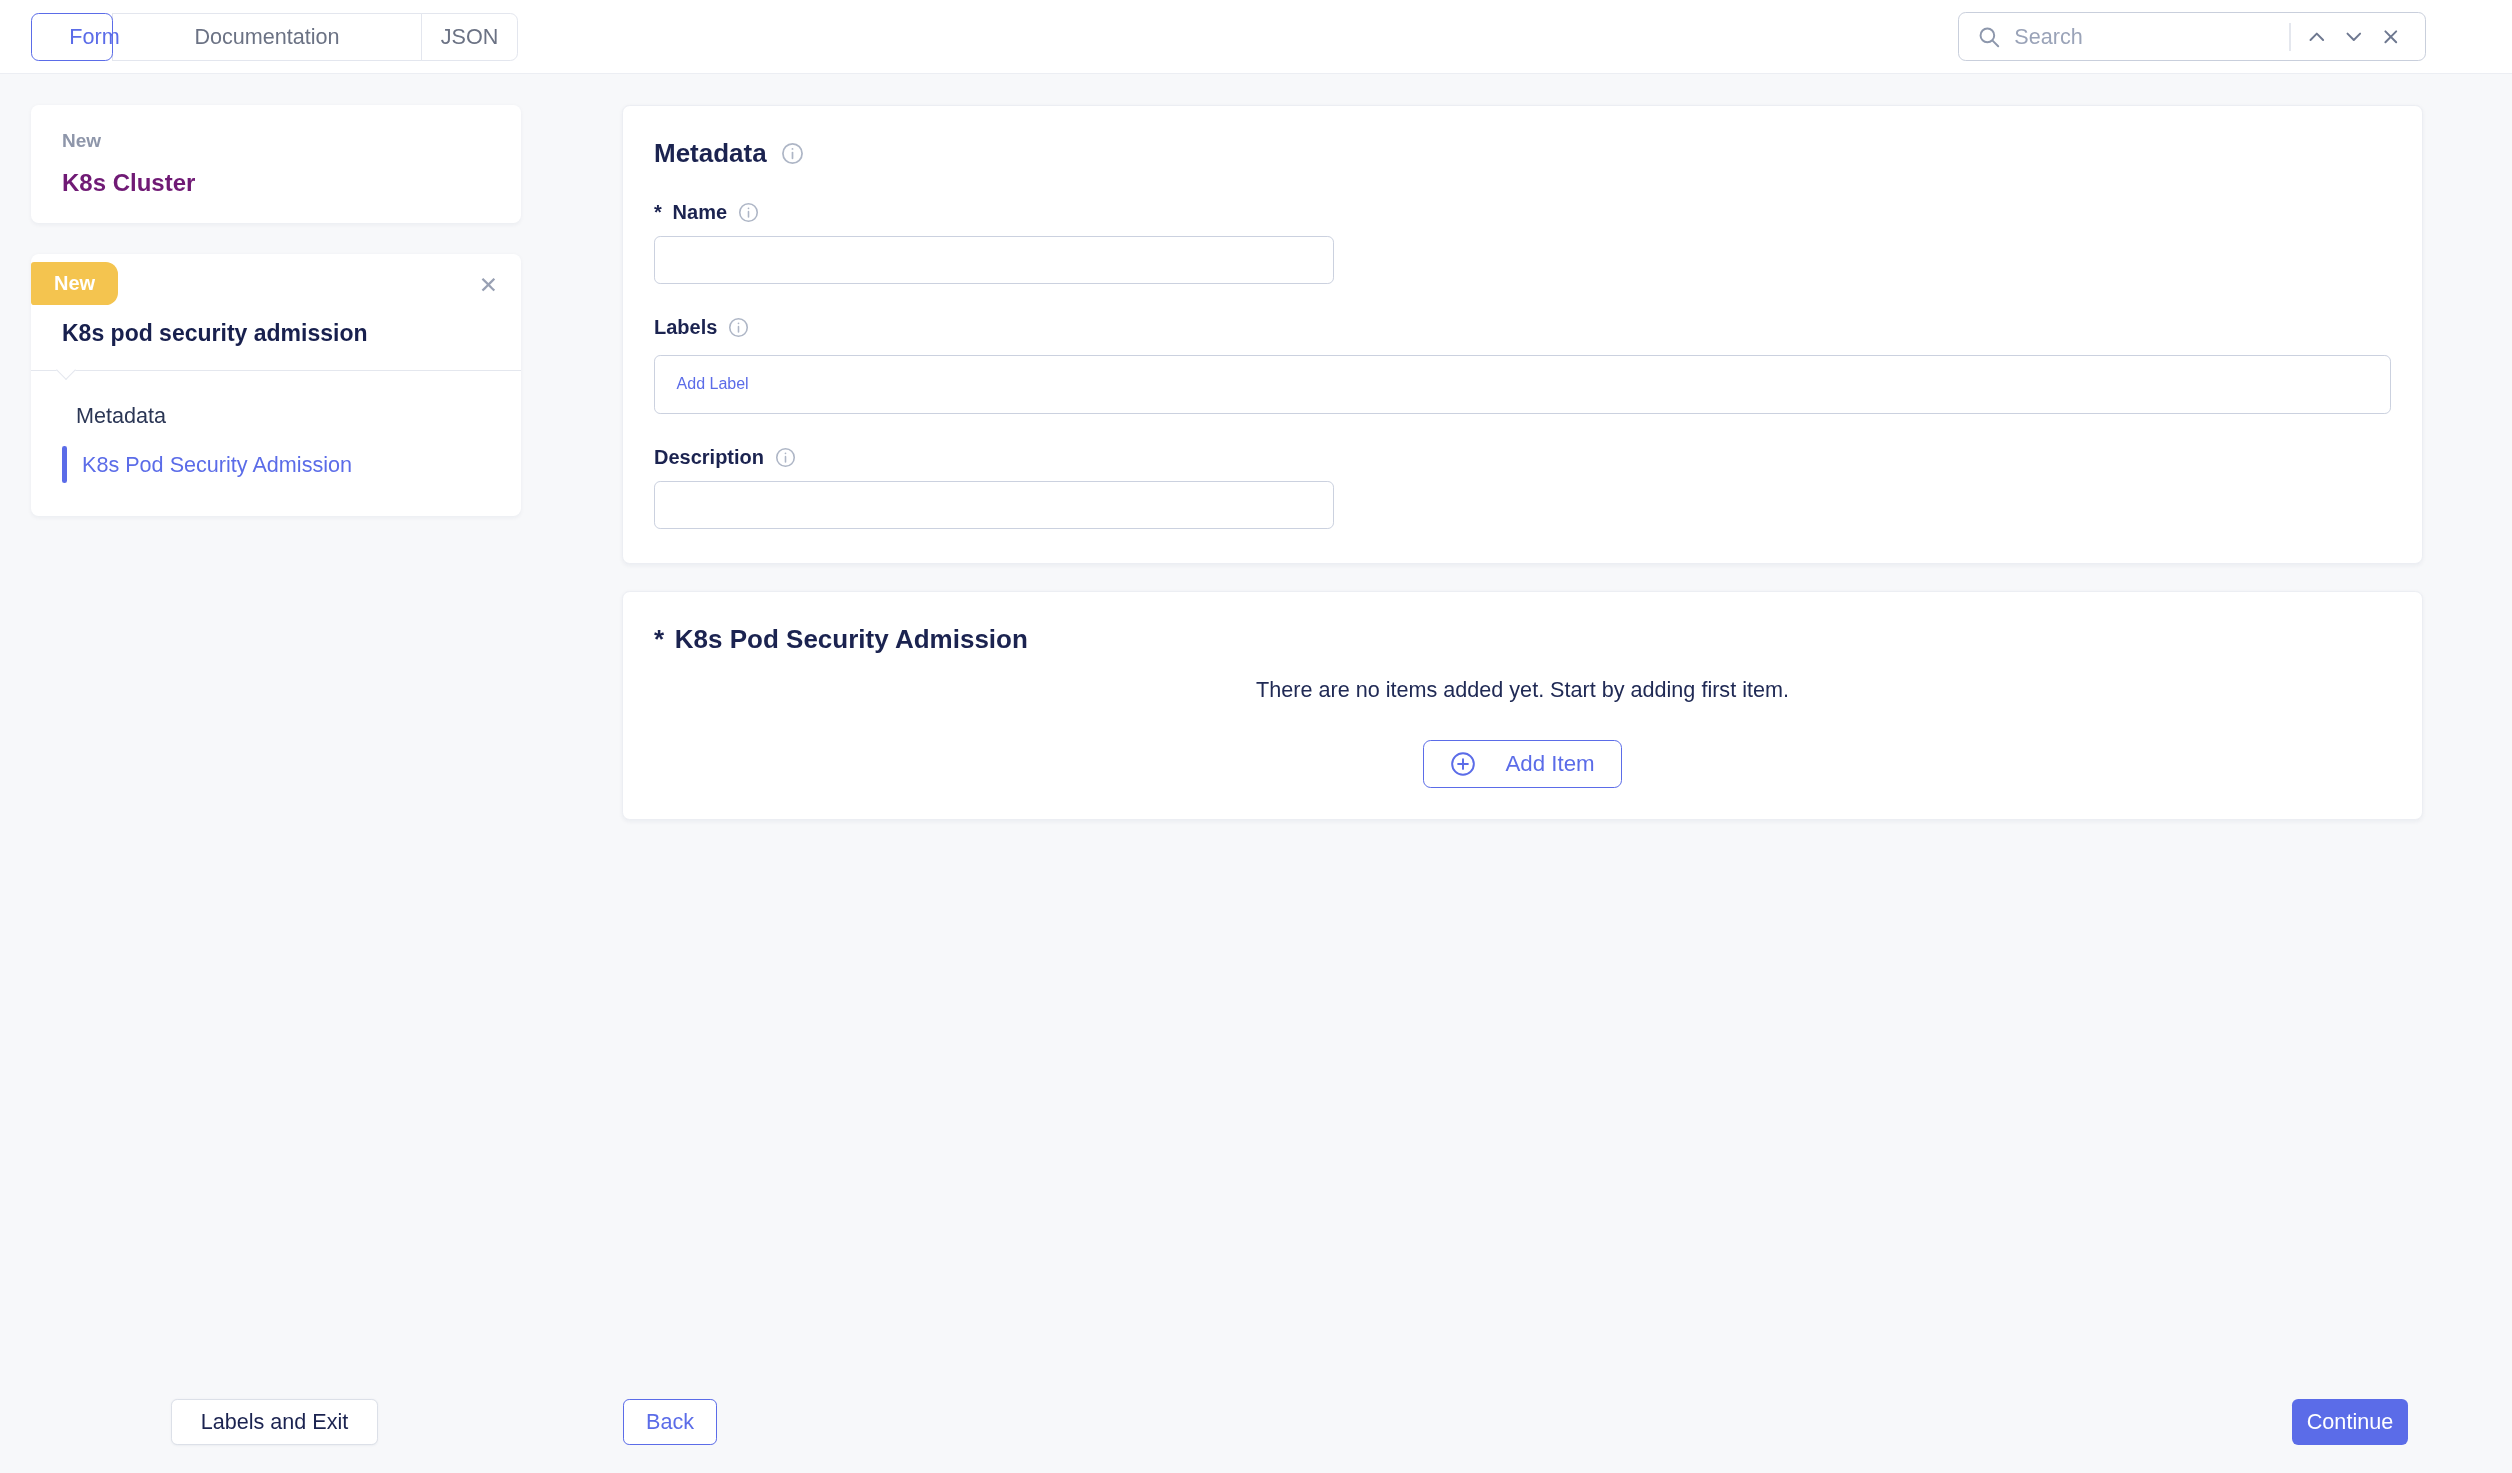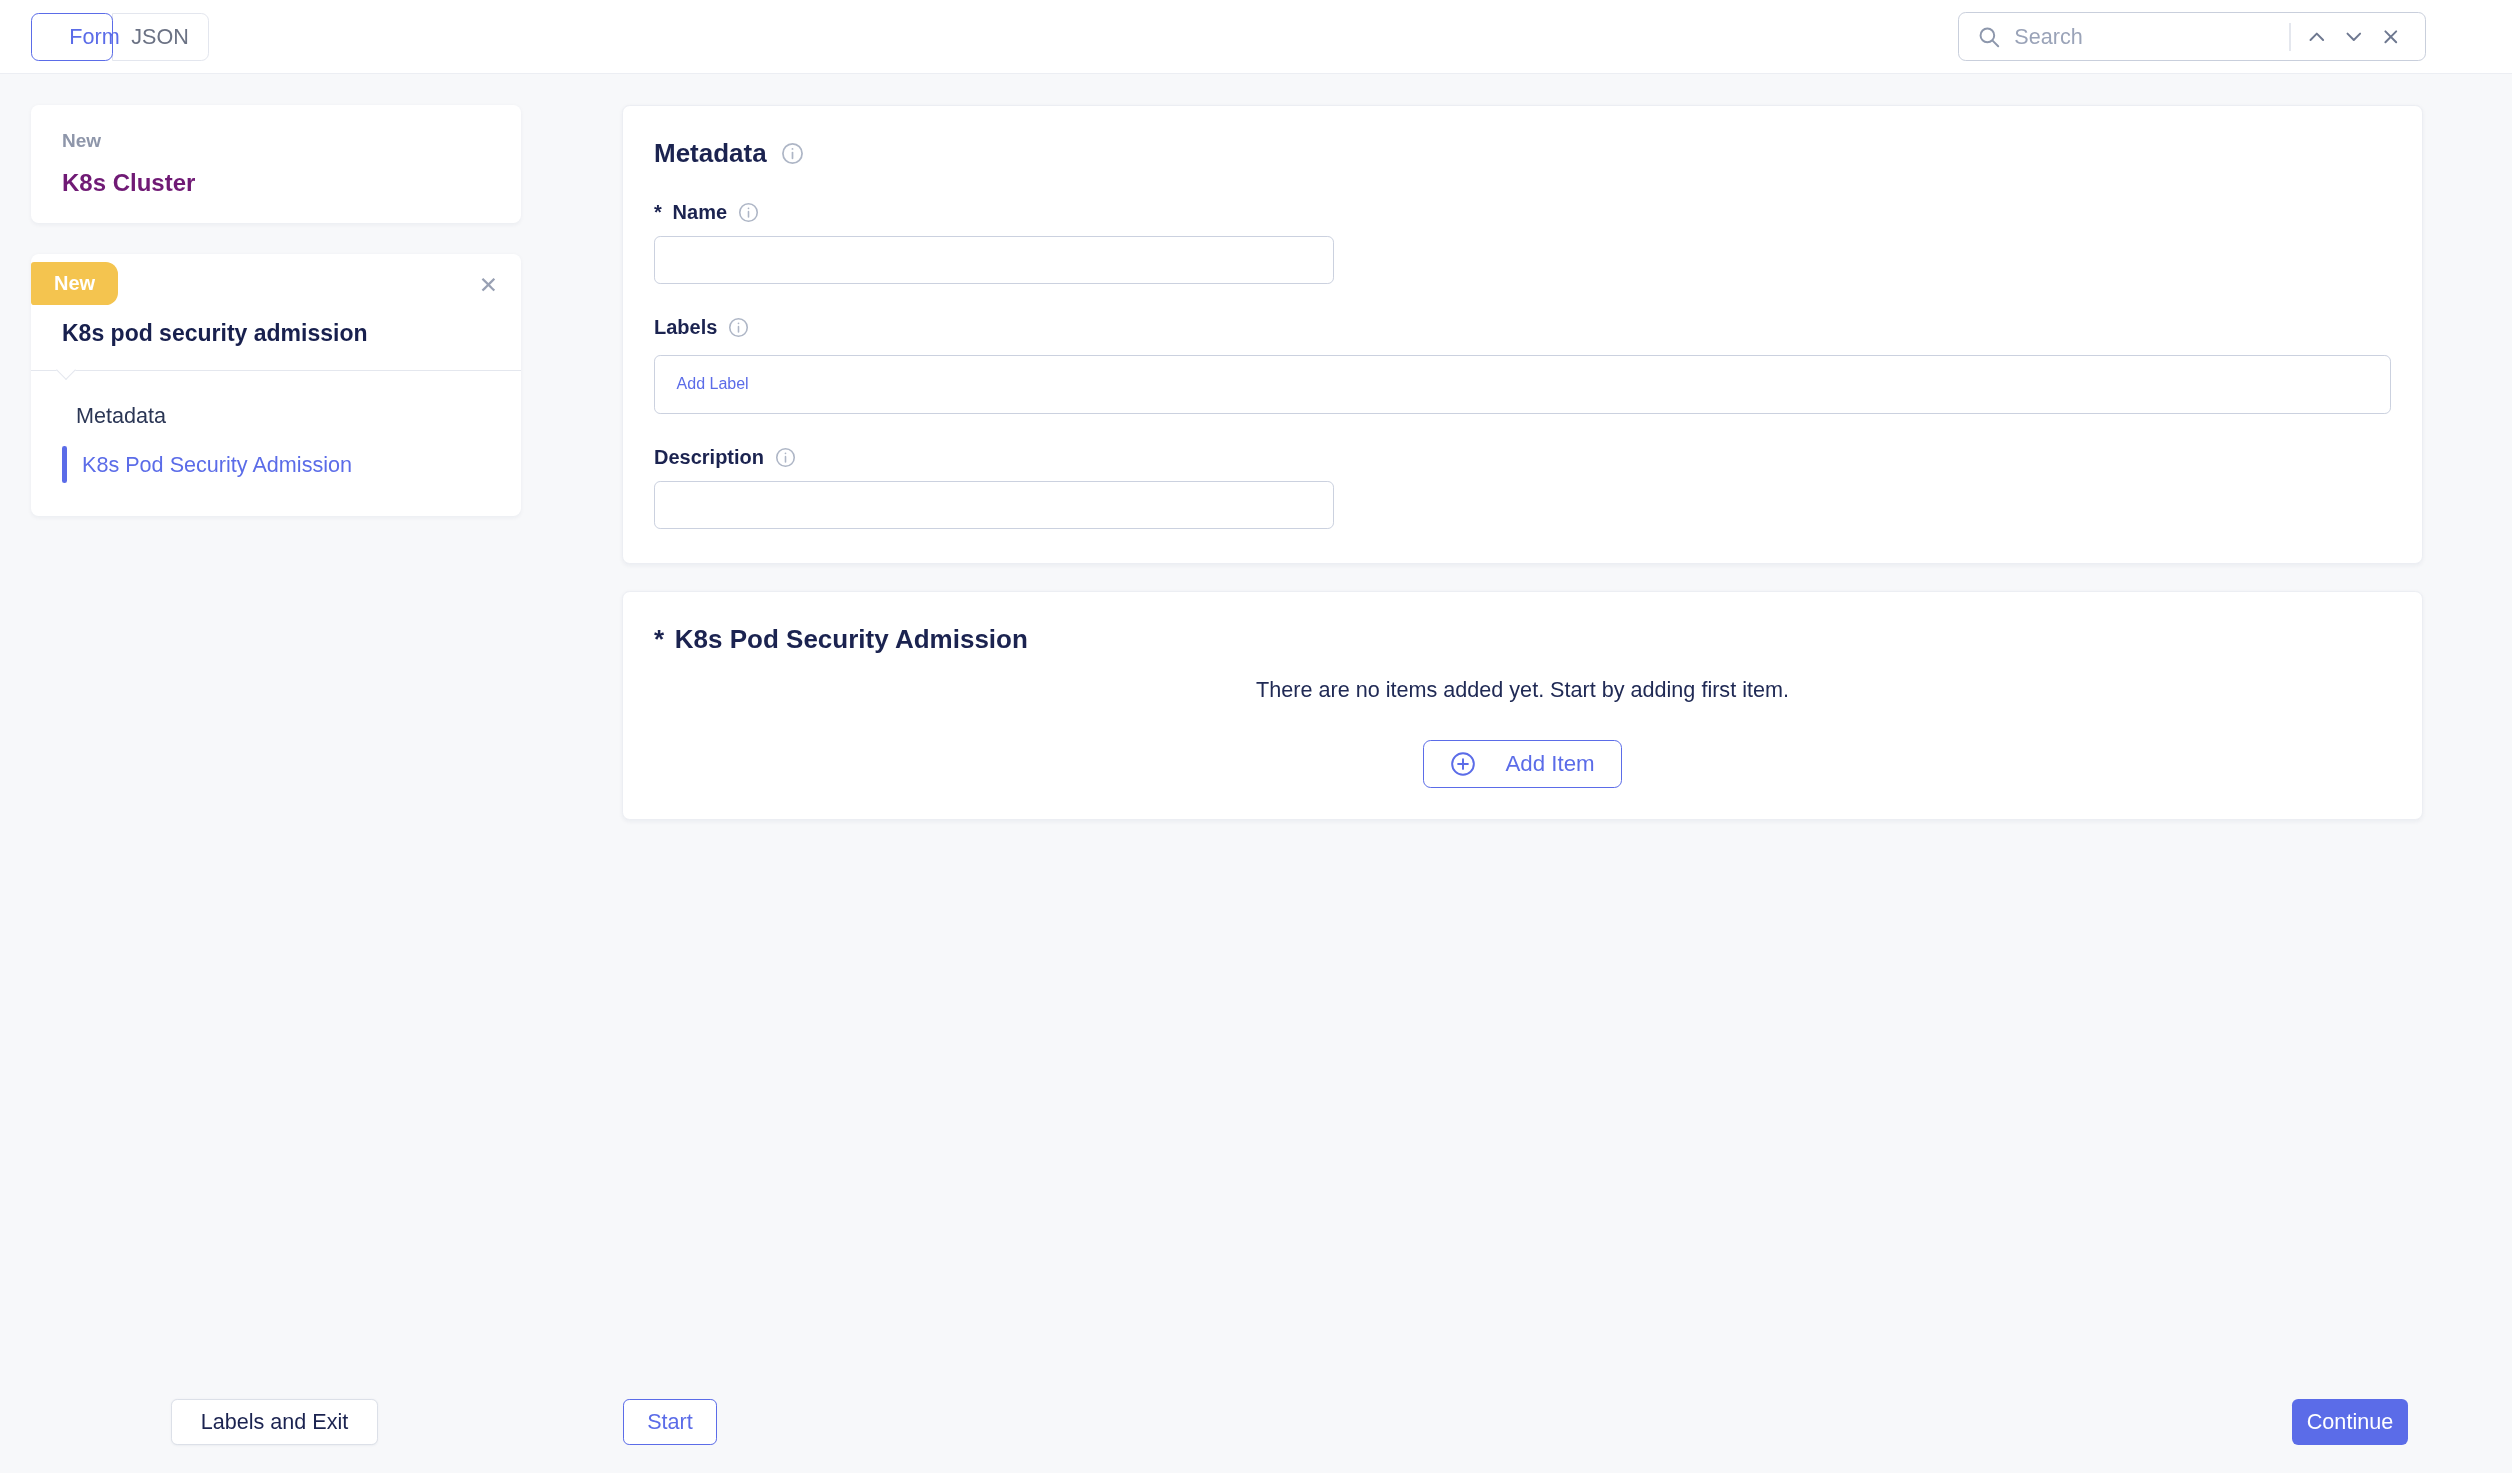--- a/index.html
+++ b/index.html
@@ -265,20 +265,21 @@
   }
 </style>
 </head>
 <body>
 
 <div class="page">
 
   <header class="topbar">
     <div class="tabs">
       <button class="tab first active">Form</button>
+      <button class="tab mid">Documentation</button>
       <button class="tab last">JSON</button>
     </div>
     <div class="search">
       <span class="info">
         <svg class="mag" viewBox="0 0 24 24" fill="none" stroke="#8D97AC" stroke-width="1.8" stroke-linecap="round">
           <circle cx="10.5" cy="10.5" r="6.3"></circle>
             <line x1="15.3" y1="15.3" x2="20.5" y2="20.5"></line>
         </svg>
       </span>
       <input placeholder="Search" style="">
@@ -403,17 +404,17 @@
             </span>
             <span>Add Item</span>
           </button>
         </div>
       </section>
 
     </main>
   </div>
 
   <button class="btn btn-cancel">Labels and Exit</button>
-  <button class="btn btn-back">Start</button>
+  <button class="btn btn-back">Back</button>
   <button class="btn btn-continue">Continue</button>
 
 </div>
 
 
 </body></html>

